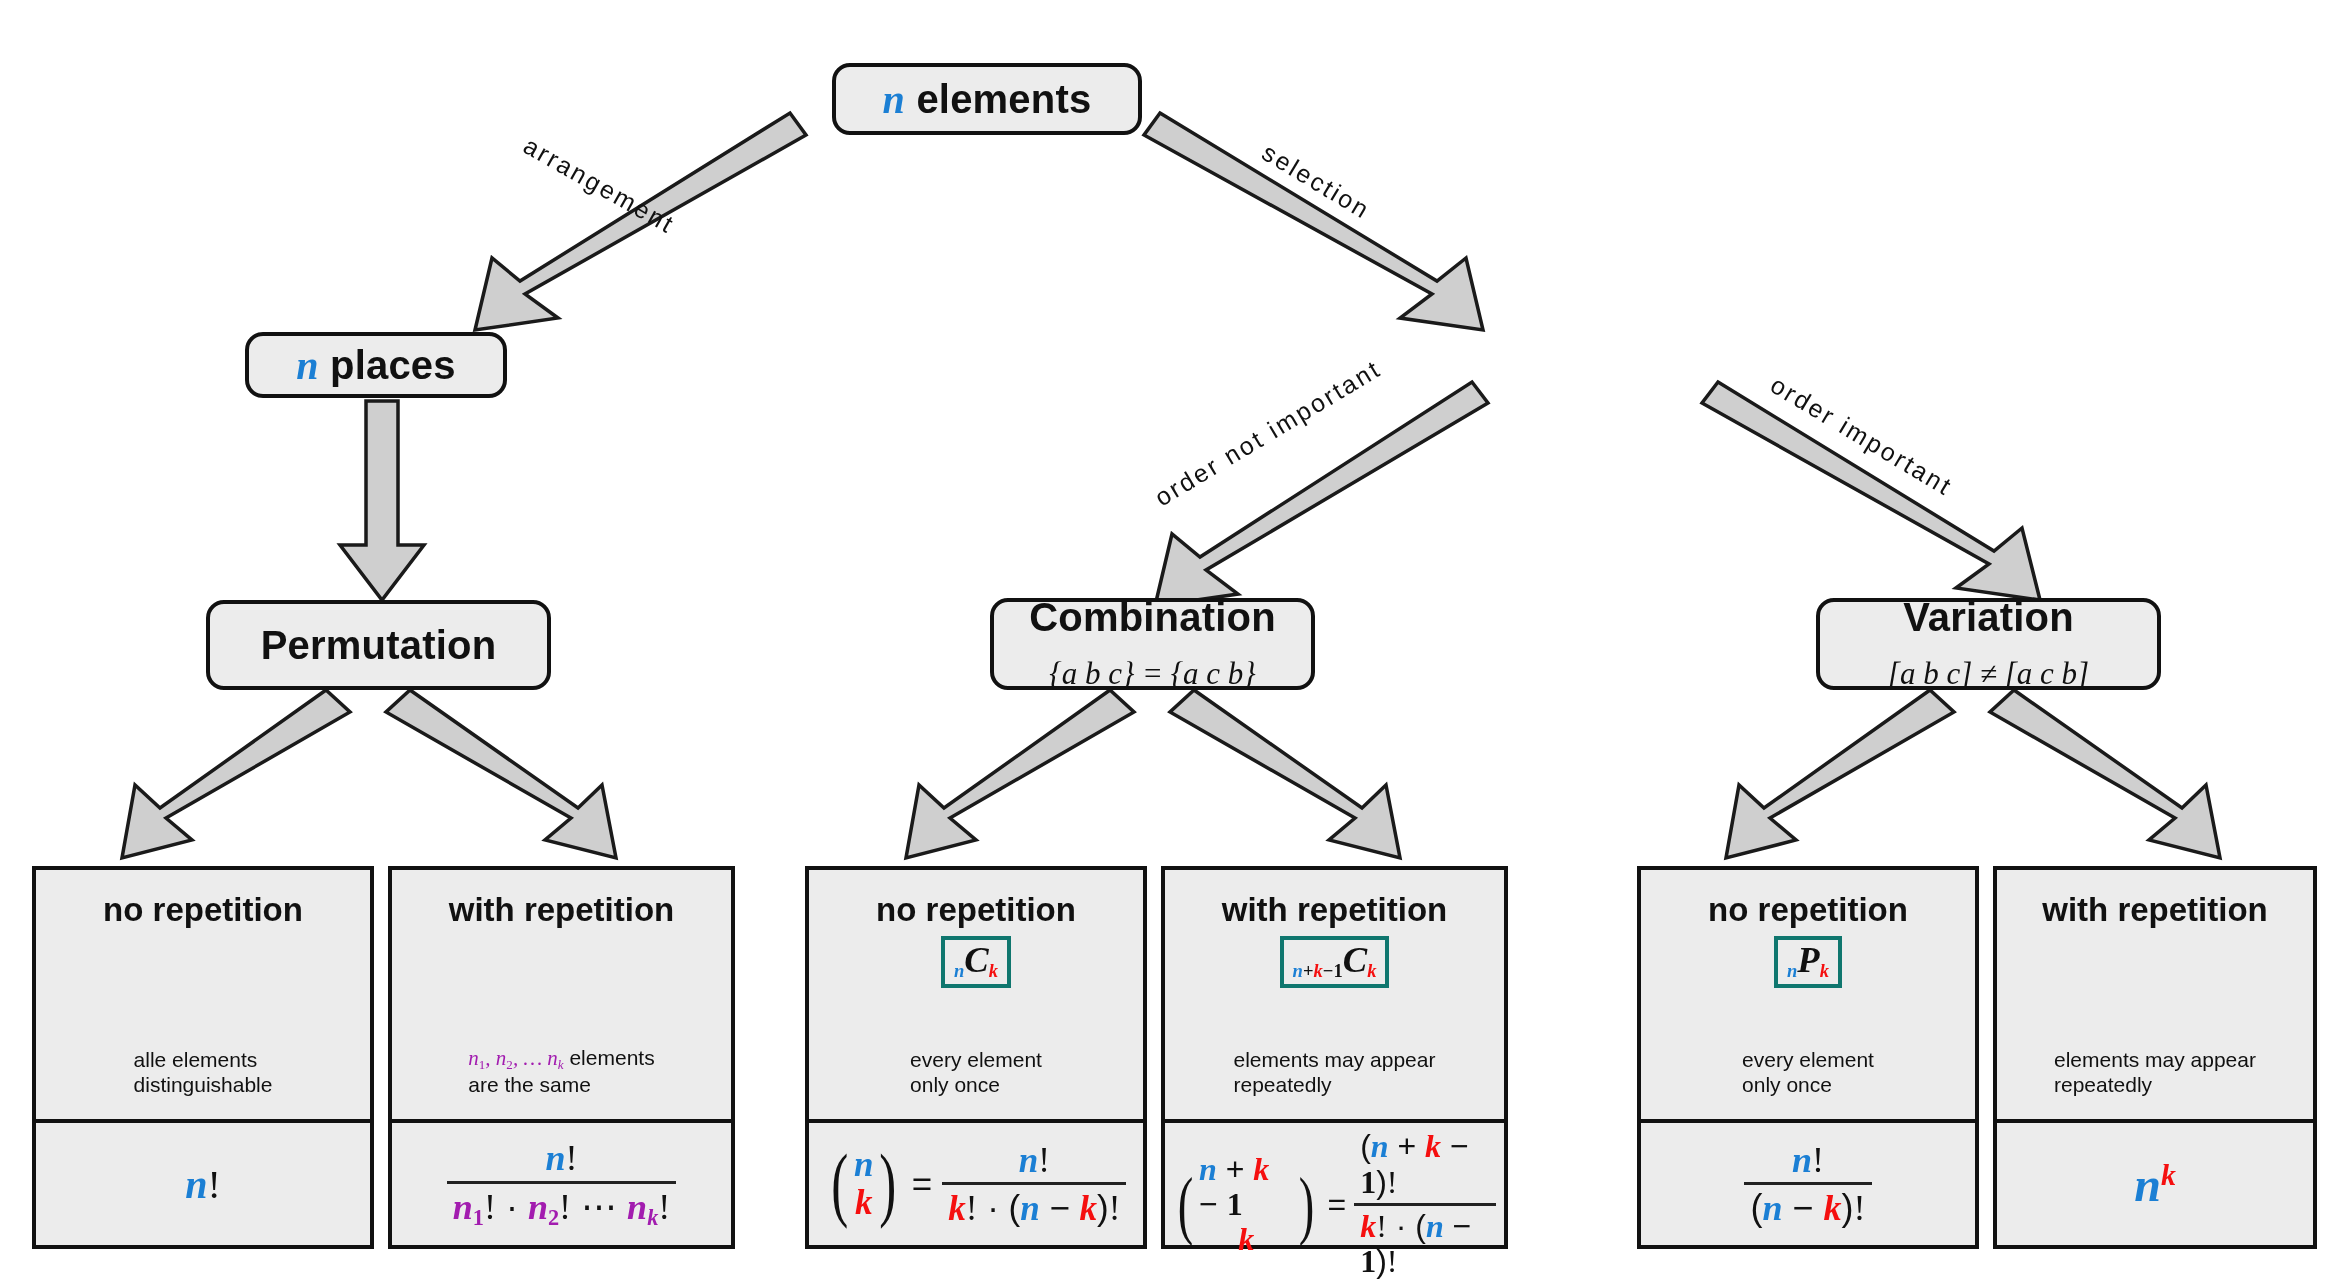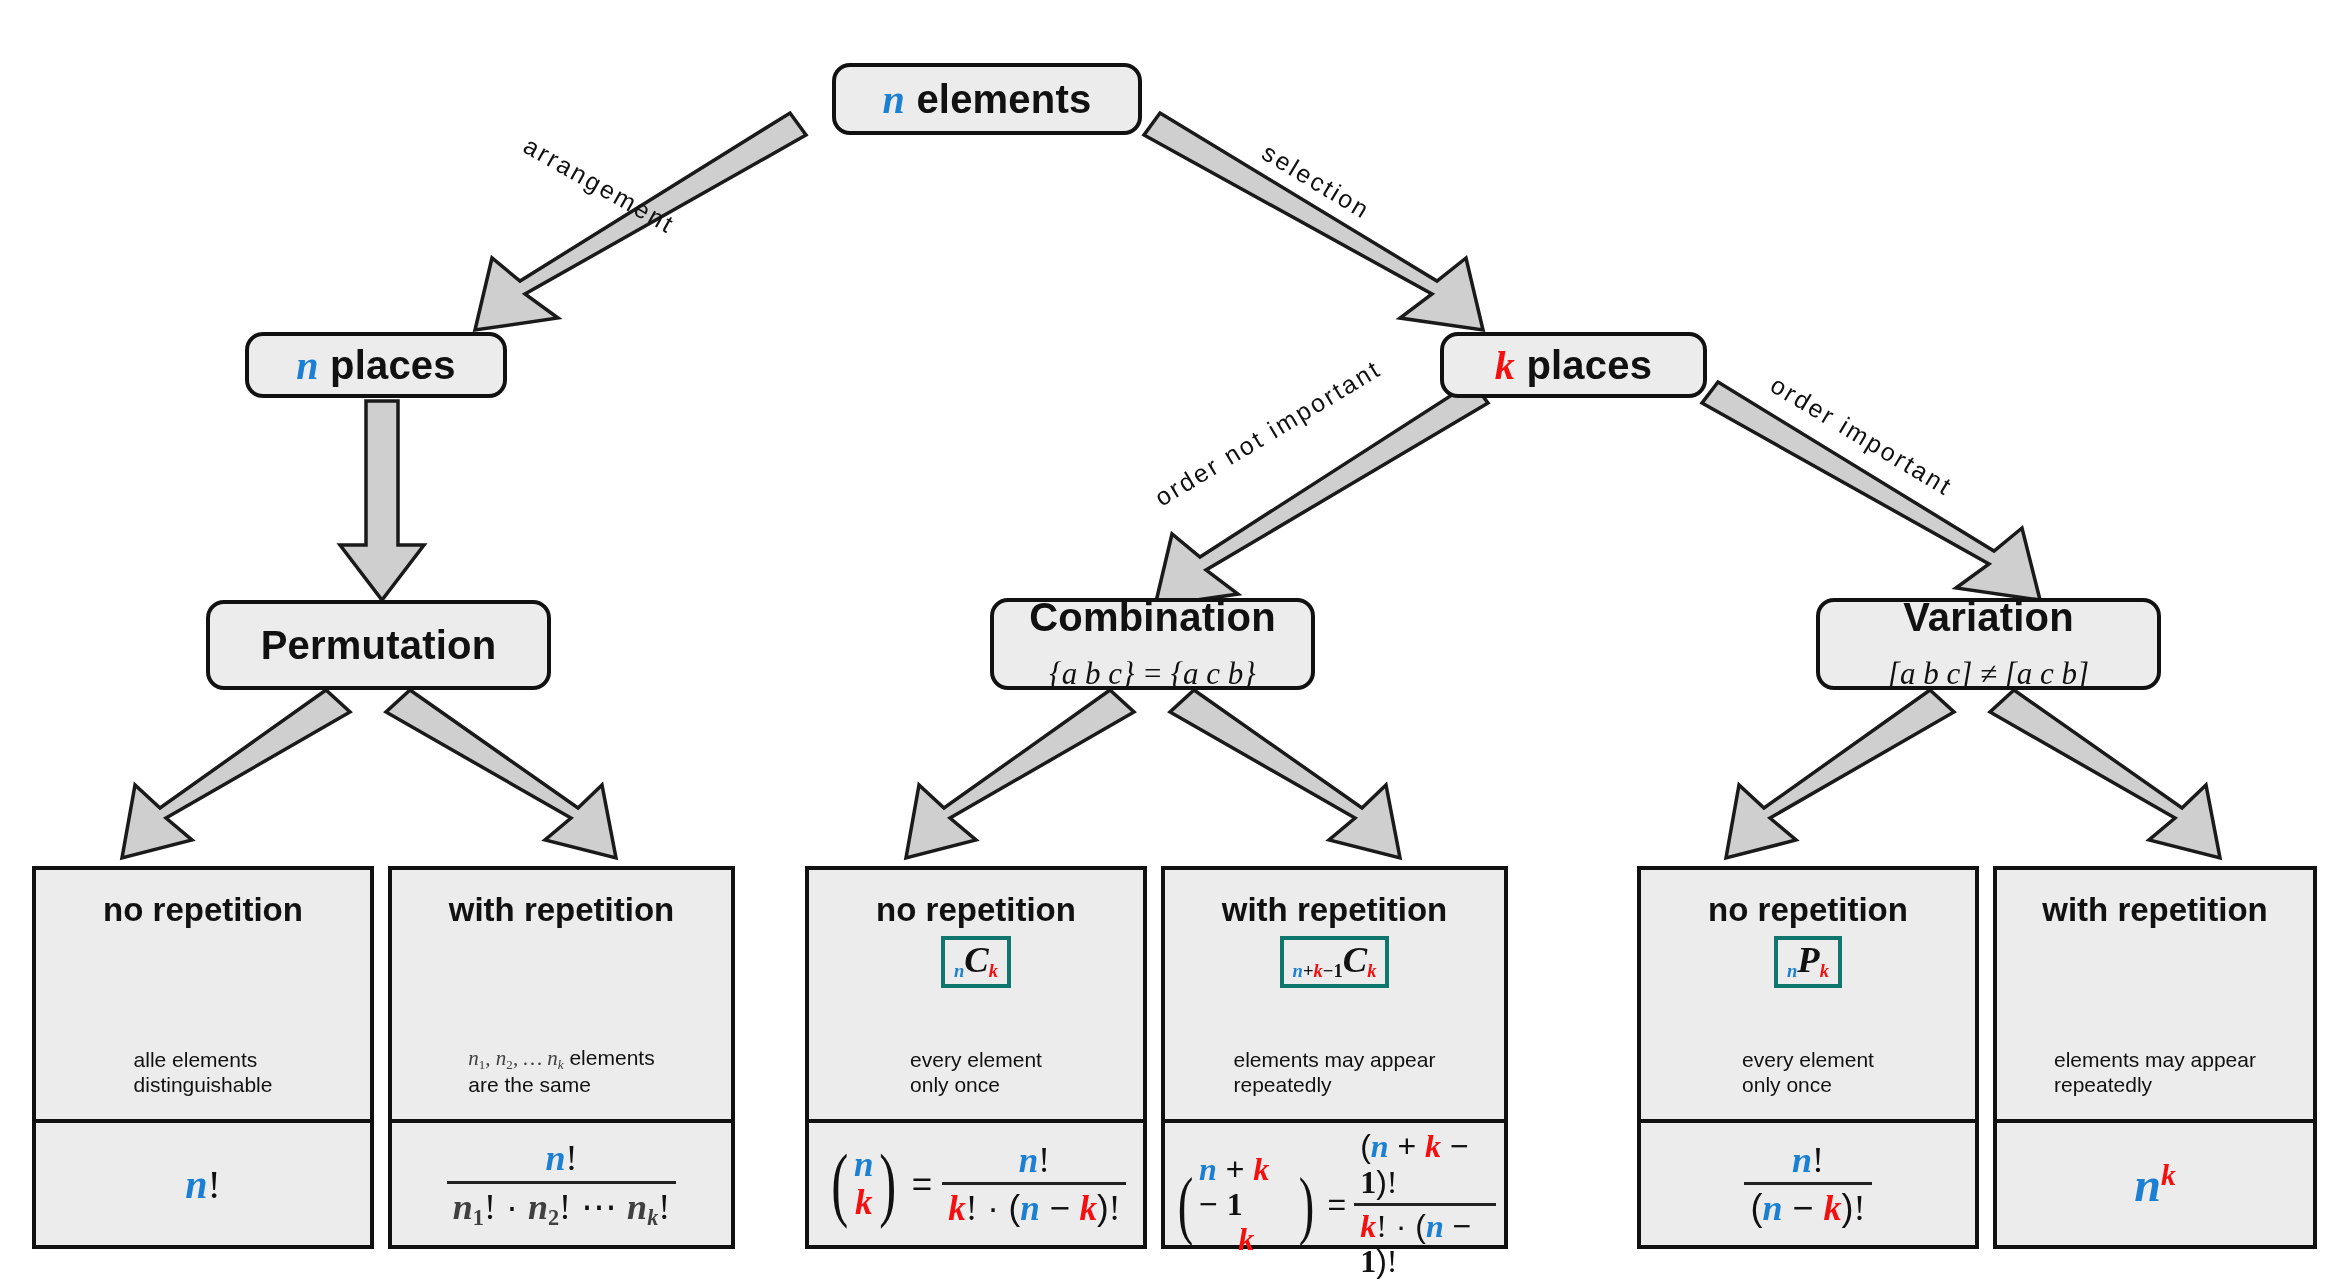--- a/index.html
+++ b/index.html
@@ -26,21 +26,21 @@
   .card .notation{margin-top:8px;border:4px solid #0f766e;background:#ececec;
                   padding:2px 9px 3px;line-height:1;}
   .card .desc{font-size:21px;line-height:1.22;margin-top:auto;}
 
   
   .m{font-family:"Liberation Serif",serif;font-style:italic;}
   .mb{font-family:"Liberation Serif",serif;font-style:italic;font-weight:bold;}
   .up{font-style:normal;}
   .blue{color:#1b7fd4;}
   .red{color:#f50f0f;}
-  .green{color:#404040;text-align:right;}
+  .green{color:#a21caf;text-align:right;}
   .sup{font-size:.62em;vertical-align:.55em;}
   .sub2{font-size:.62em;vertical-align:-.28em;}
 
   .frac{display:inline-flex;flex-direction:column;align-items:center;vertical-align:middle;
         line-height:1.12;}
   .frac .num{padding:0 6px 2px;}
   .frac .den{border-top:3px solid #222;padding:3px 6px 0;}
 
   .binom{display:inline-flex;align-items:center;vertical-align:middle;}
   .binom .par{font-size:2.35em;font-family:"Liberation Serif",serif;font-style:normal;
@@ -97,26 +97,20 @@
     </div>
   </div>
 
   <div class="node" style="left:245px;top:332px;width:262px;height:66px;">
     <div class="ttl">
       <span class="mb blue">n</span>
       <span>places</span>
     </div>
   </div>
 
-  <div class="node" style="left:1440px;top:332px;width:267px;height:66px;">
-    <div class="ttl">
-      <span class="mb red">k</span>
-      <span>places</span>
-    </div>
-  </div>
 
   <div class="node" style="left:206px;top:600px;width:345px;height:90px;">
     <div class="ttl">Permutation</div>
   </div>
 
   <div class="node" style="left:990px;top:598px;width:325px;height:92px;">
     <div class="ttl">Combination</div>
     <div class="sub">{a b c} = {a c b}</div>
   </div>
 

